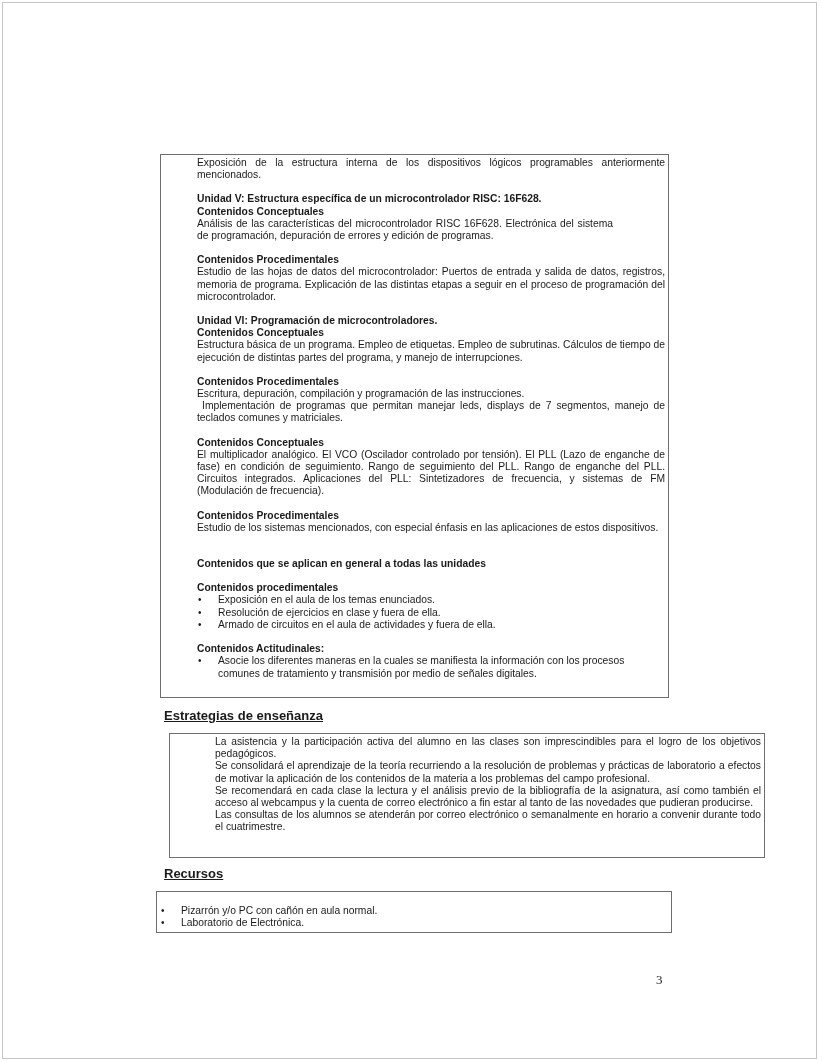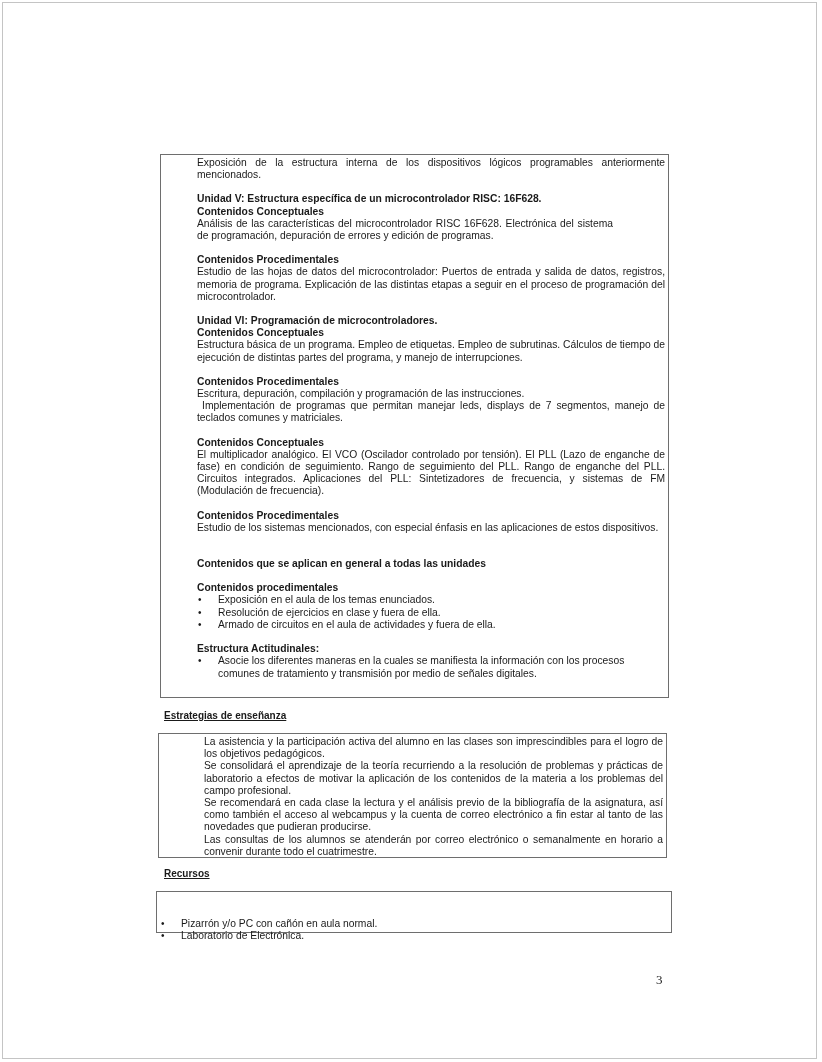--- a/index.html
+++ b/index.html
@@ -10,32 +10,32 @@
     }
     .doc {
       font-family: "Liberation Sans", sans-serif;
       font-size: 10.3px; line-height: 12.2px; color: #1a1a1a;
     }
     .box {
       position: absolute; border: 1px solid #6e6e6e; box-sizing: border-box;
       padding: 2px 3px 0 3px;
     }
     #box-units { left: 160px; top: 154px; width: 509px; height: 544px; padding-left: 36px; }
-    #box-strategies { left: 158px; top: 733px; width: 509px; height: 125px; padding-left: 45px; }
-    #box-resources { left: 156px; top: 891px; width: 516px; height: 42px; padding-top: 26px; }
+    #box-strategies { left: 169px; top: 733px; width: 596px; height: 125px; padding-left: 45px; }
+    #box-resources { left: 156px; top: 891px; width: 516px; height: 42px; padding-top: 13px; }
     p { margin: 0; text-align: justify; }
     .b { font-weight: bold; }
     .gap { height: 12px; }
     .gap2 { height: 24px; }
     ul { margin: 0; padding: 0; list-style: none; }
     li { position: relative; padding-left: 21px; text-align: justify; }
     li::before { content: "\2022"; position: absolute; left: 1px; top: 0; font-size: 10px; }
     .section-title {
       position: absolute; font-weight: bold; text-decoration: underline;
-      font-family: "Liberation Sans", sans-serif; font-size: 10px; color: #1a1a1a;
+      font-family: "Liberation Sans", sans-serif; font-size: 13px; color: #1a1a1a;
     }
     #title-strategies { left: 164px; top: 710px; }
     #title-resources { left: 164px; top: 868px; }
     .page-number {
       position: absolute; left: 656px; top: 974px;
       font-family: "Liberation Serif", serif; font-size: 13px; color: #222;
     }
   </style>
 </head>
 <body>
@@ -73,21 +73,21 @@
 
     <p class="b">Contenidos que se aplican en general a todas las unidades</p>
     <div class="gap"></div>
     <p class="b">Contenidos procedimentales</p>
     <ul>
       <li>Exposición en el aula de los temas enunciados.</li>
       <li>Resolución de ejercicios en clase y fuera de ella.</li>
       <li>Armado de circuitos en el aula de actividades y fuera de ella.</li>
     </ul>
     <div class="gap"></div>
-    <p class="b">Estructura Actitudinales:</p>
+    <p class="b">Contenidos Actitudinales:</p>
     <ul>
       <li style="text-align:left;">Asocie los diferentes maneras en la cuales se manifiesta la información con los procesos comunes de tratamiento y transmisión por medio de  señales digitales.</li>
     </ul>
   </div>
 
   <div class="section-title" id="title-strategies">Estrategias de enseñanza</div>
 
   <div class="box" id="box-strategies">
     <p>La asistencia y la participación activa del alumno en las clases son imprescindibles para el logro de los objetivos pedagógicos.</p>
     <p>Se consolidará el aprendizaje de la teoría recurriendo a la resolución de problemas y prácticas de laboratorio a efectos de motivar la aplicación de los contenidos de la materia a los problemas del campo profesional.</p>

